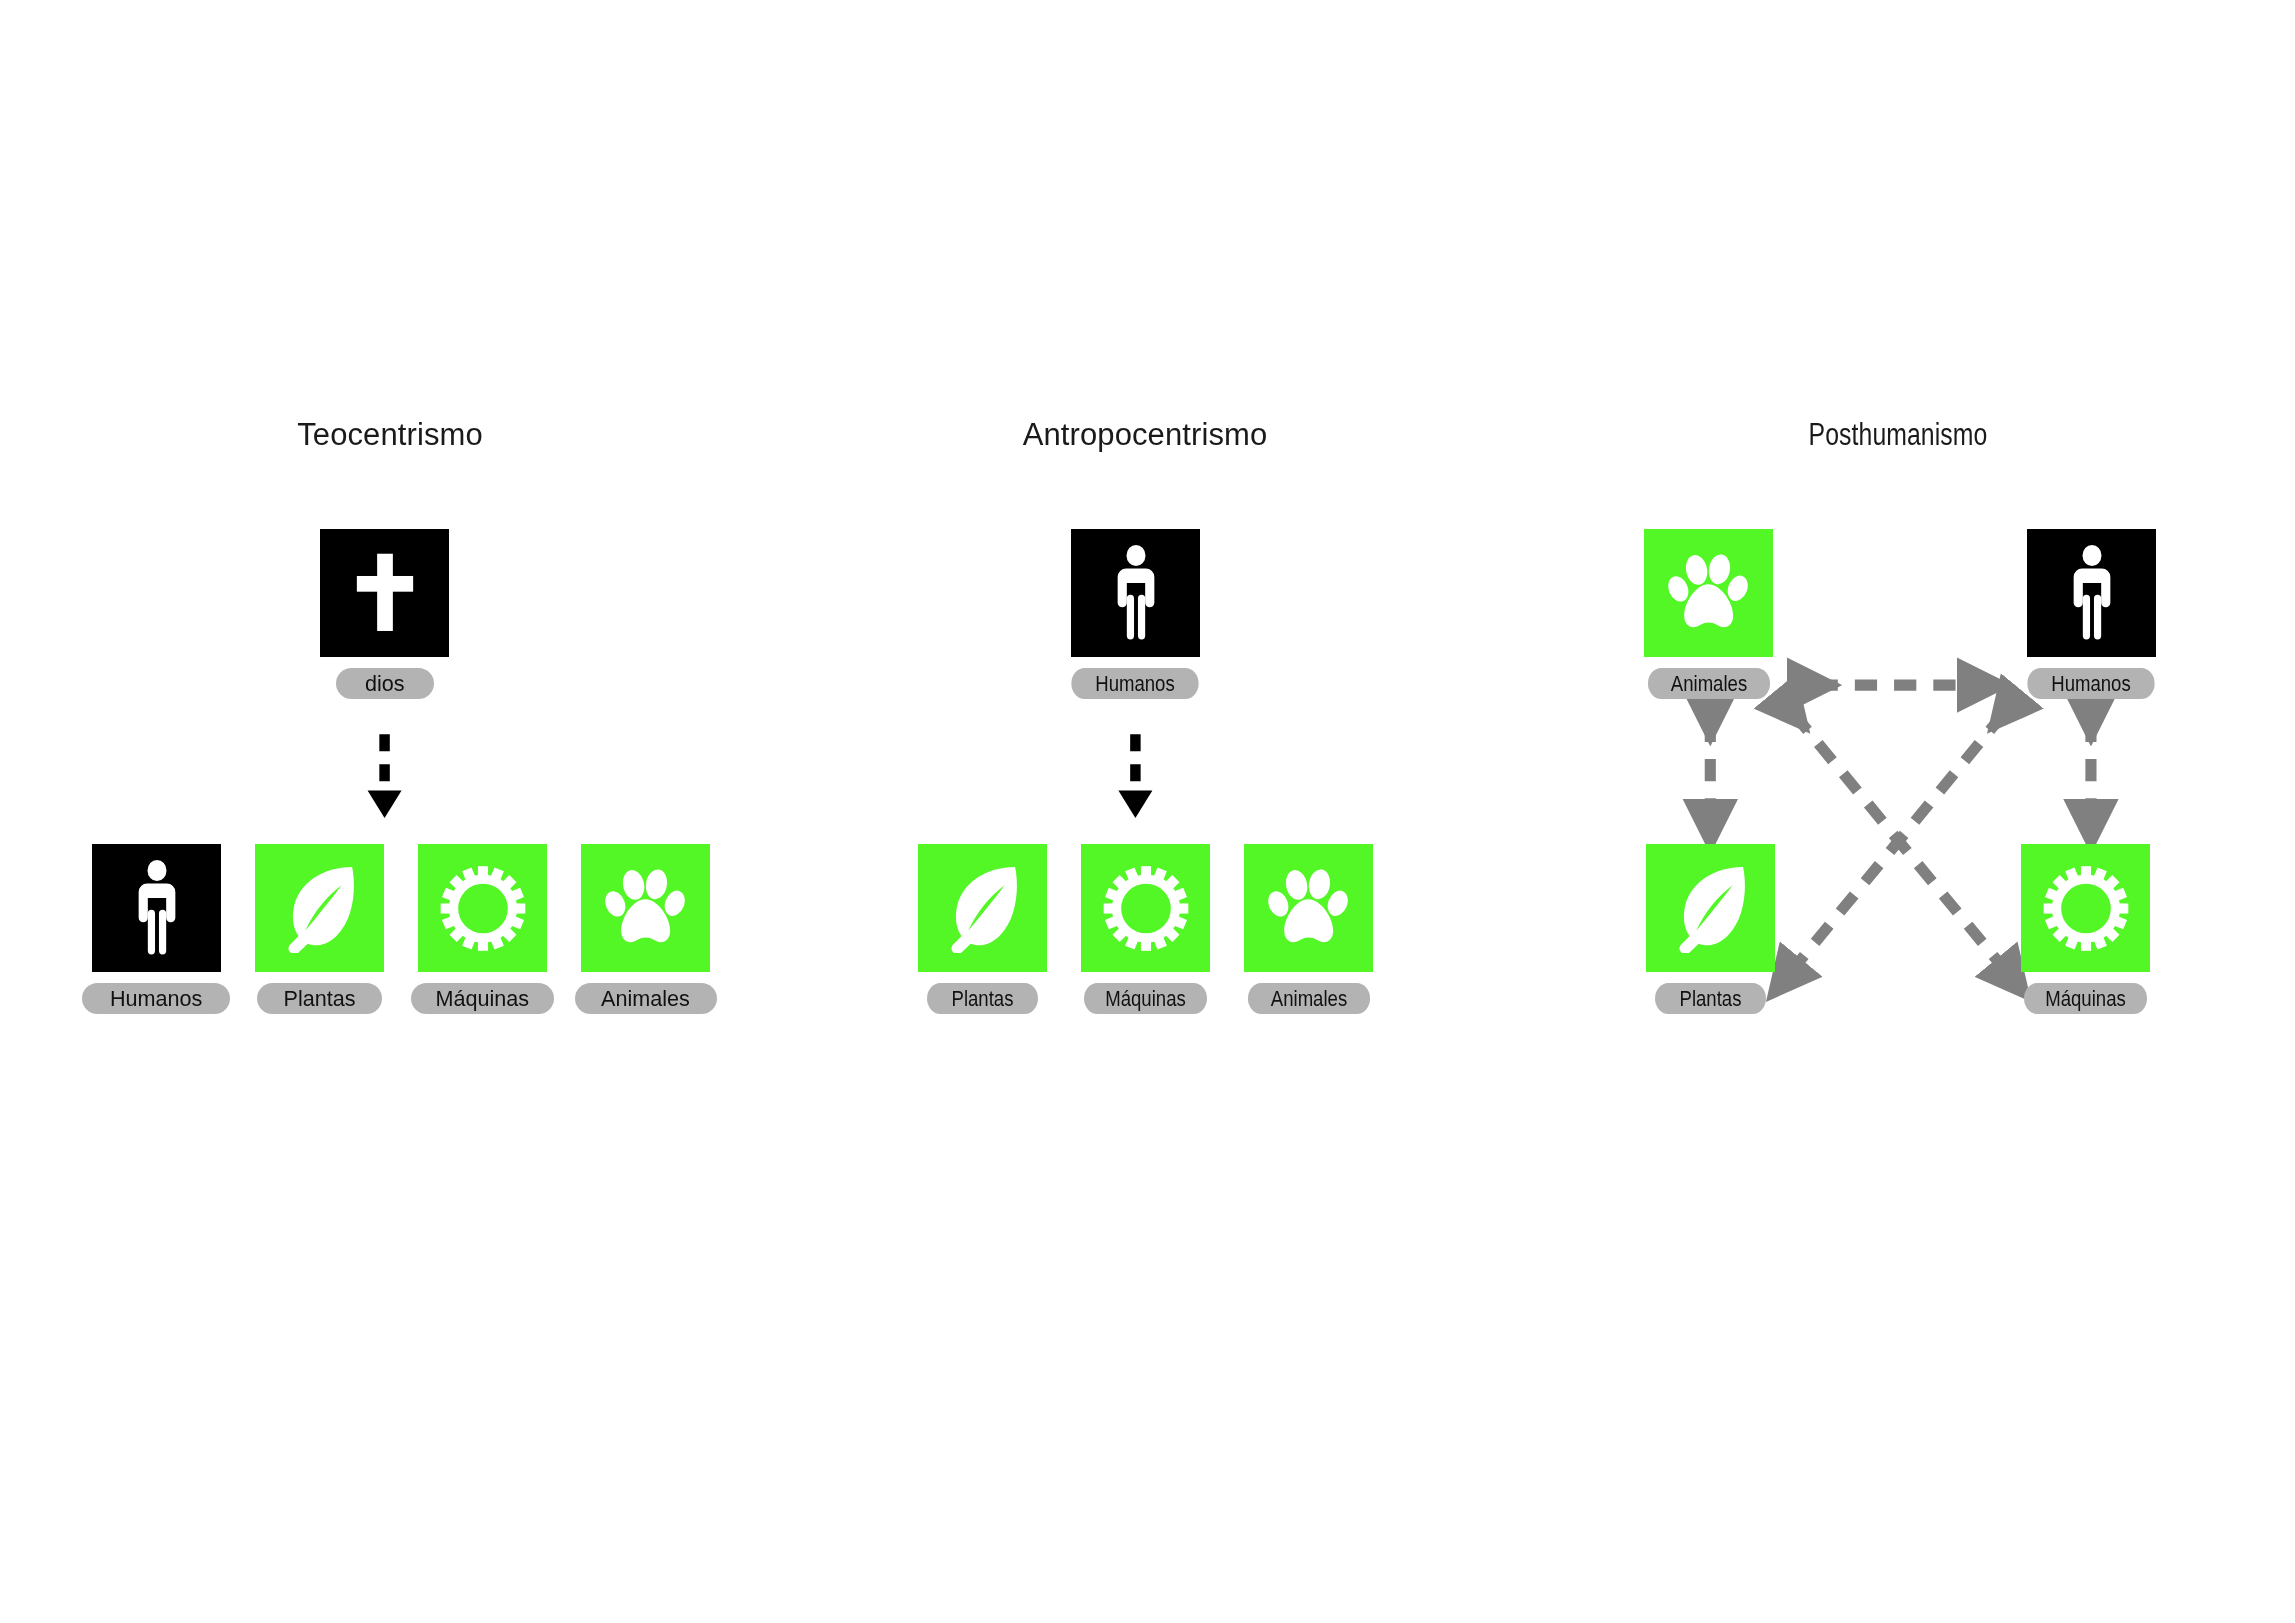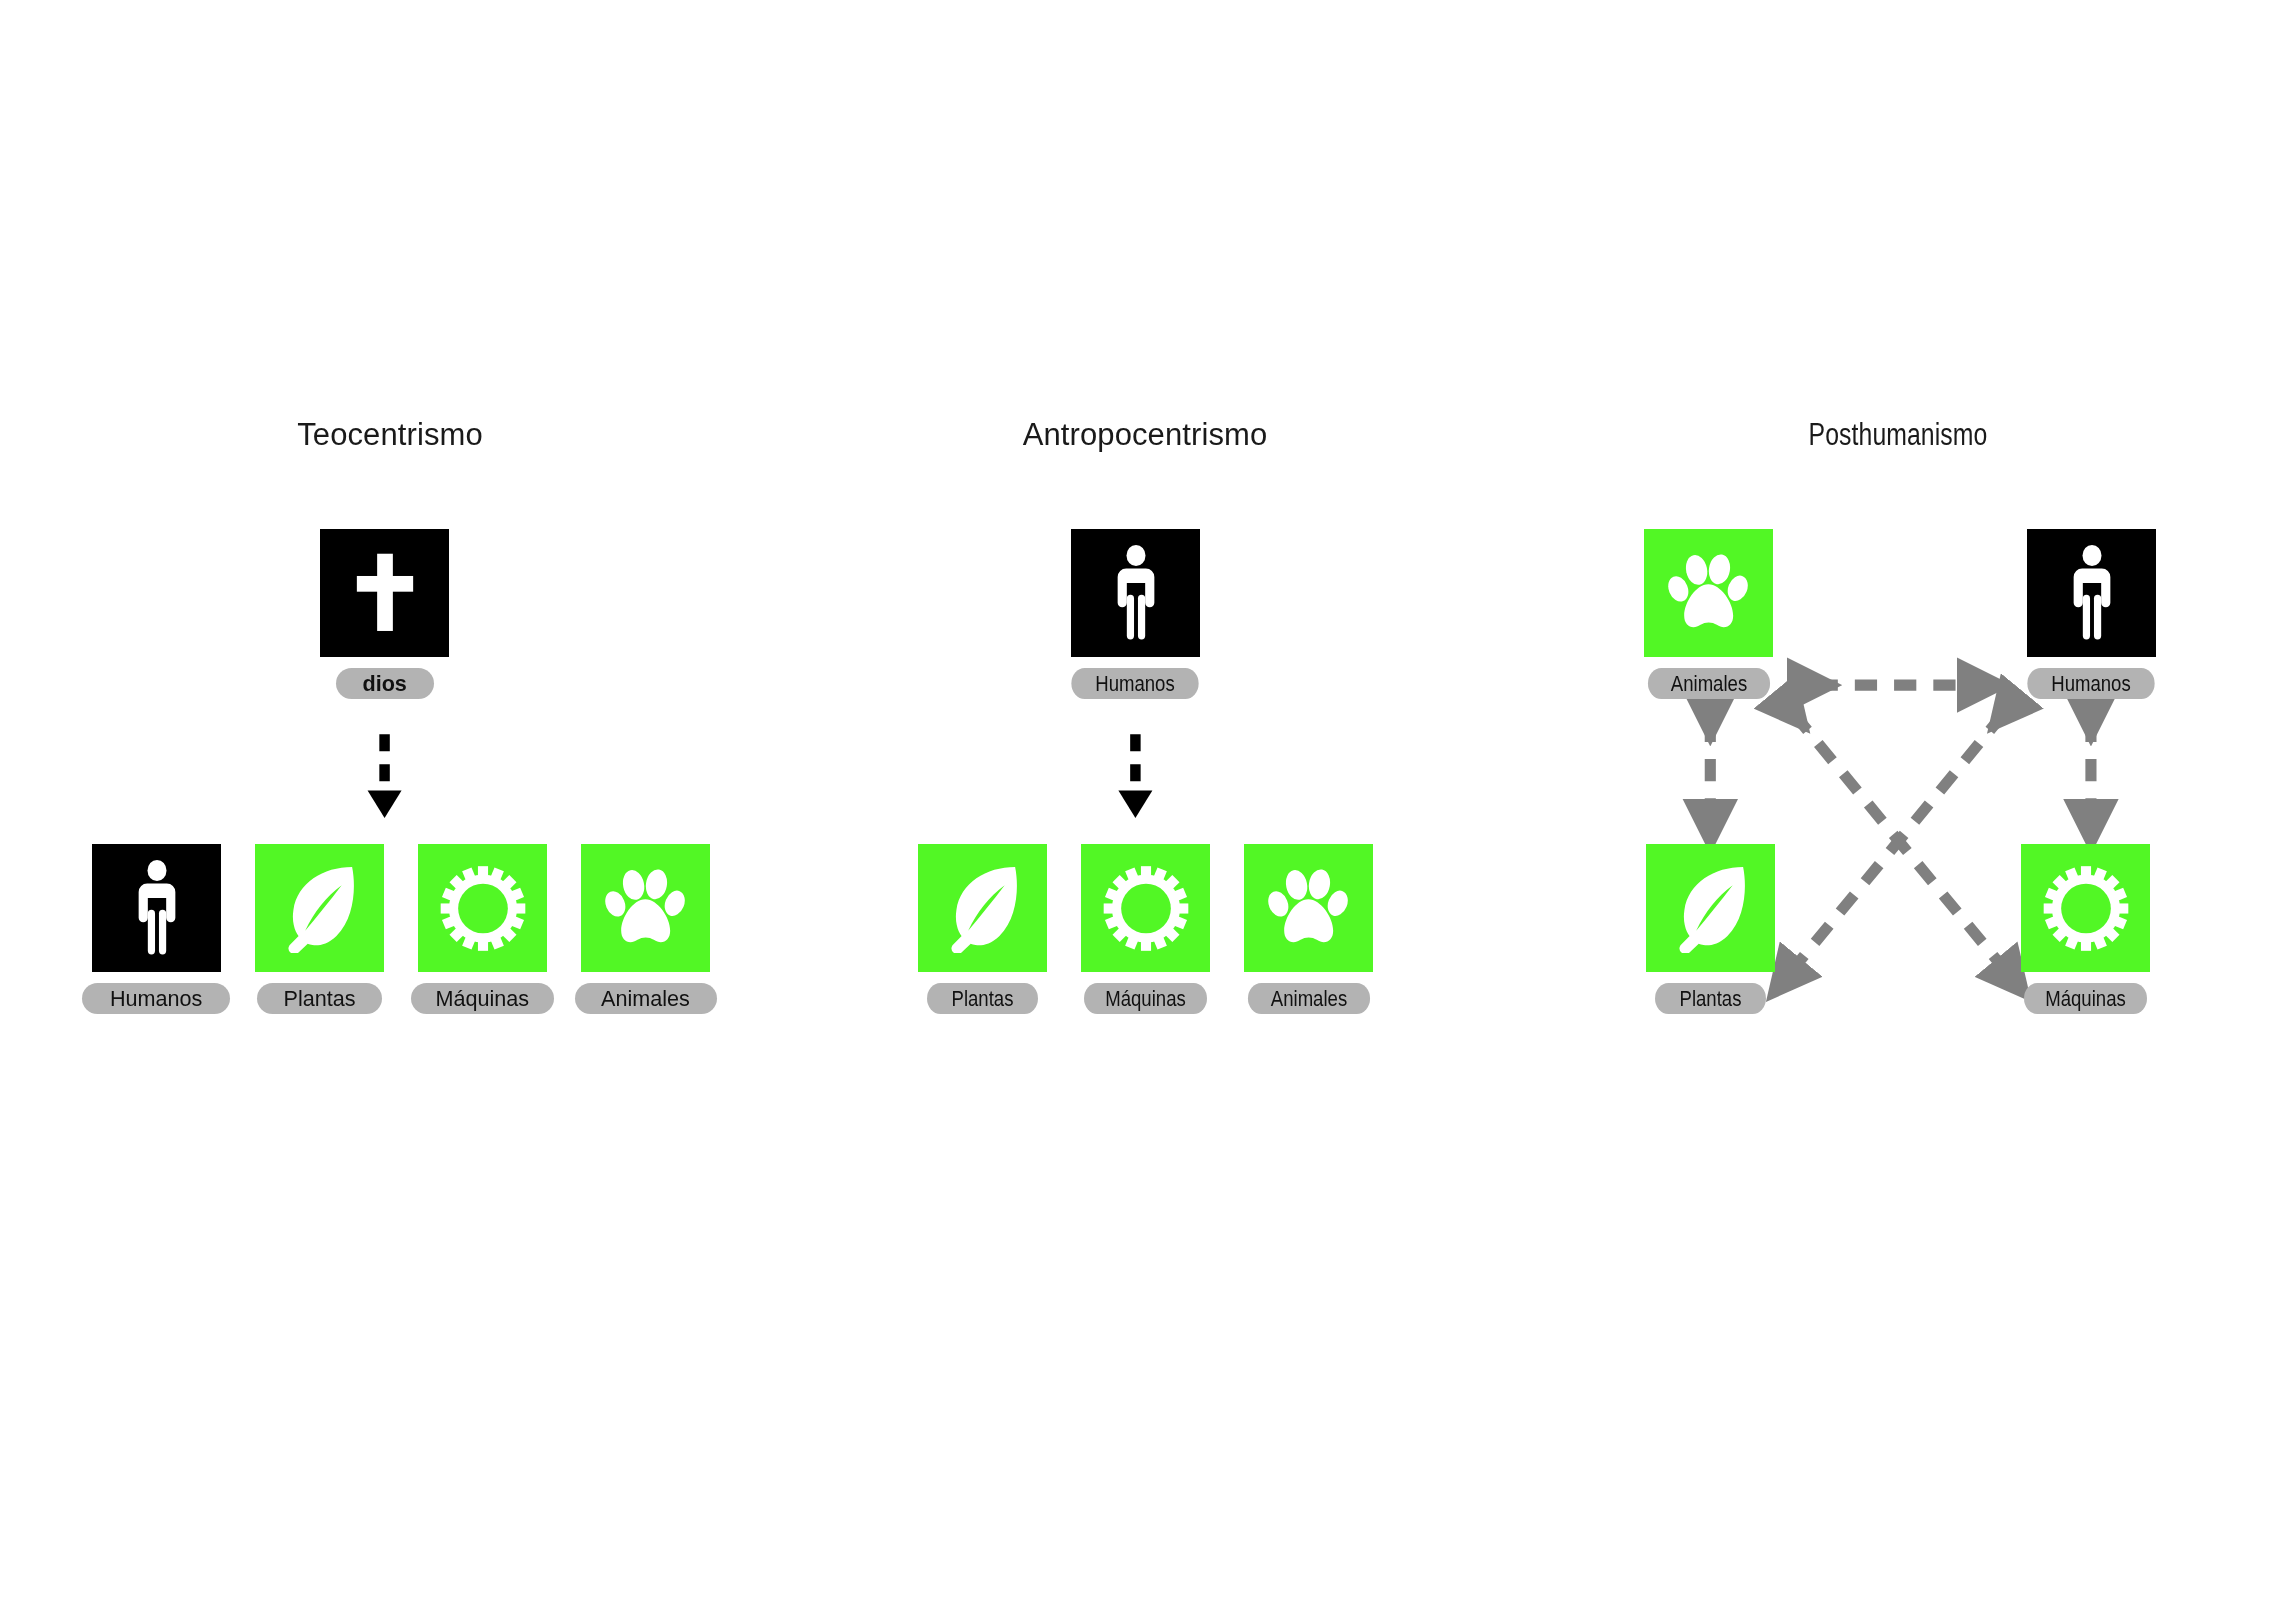--- a/index.html
+++ b/index.html
@@ -60,21 +60,21 @@
 
   <div class="col-title" style="left:390px;top:417px;">Teocentrismo</div>
 
   <div class="node" style="left:320px;top:529px;">
     <div class="tile black">
       <svg width="72" height="92" viewBox="0 0 110 140">
         <rect x="43" y="10" width="24" height="118" fill="#fff"></rect>
         <rect x="12" y="44" width="86" height="24" fill="#fff"></rect>
       </svg>
     </div>
-    <div class="pill c1" style="left:15.7px;width:98px;font-weight:bold;">dios</div>
+    <div class="pill c1" style="left:15.7px;width:98px;">dios</div>
   </div>
 
   <svg class="arrows" style="left:0;top:0;" viewBox="0 0 3509 2482" width="2295" height="1624">
     <g transform="translate(588,1122)">
       <line x1="0" y1="0" x2="0" y2="88" stroke="#000000" stroke-width="16" stroke-dasharray="26,20"></line>
       <polygon points="-26,86 26,86 0,128" fill="#000000"></polygon>
     </g>
   </svg>
 
   <div class="node" style="left:92px;top:844px;">

